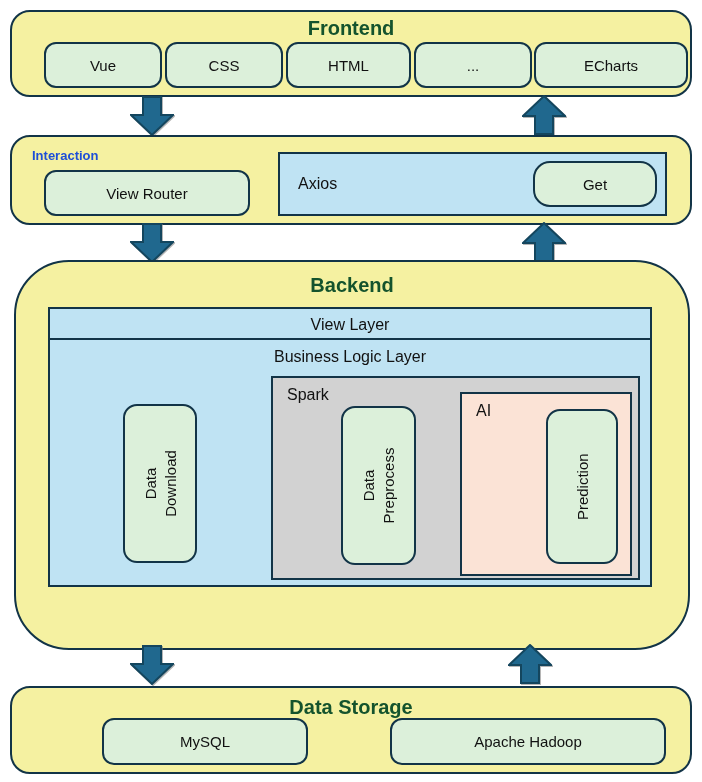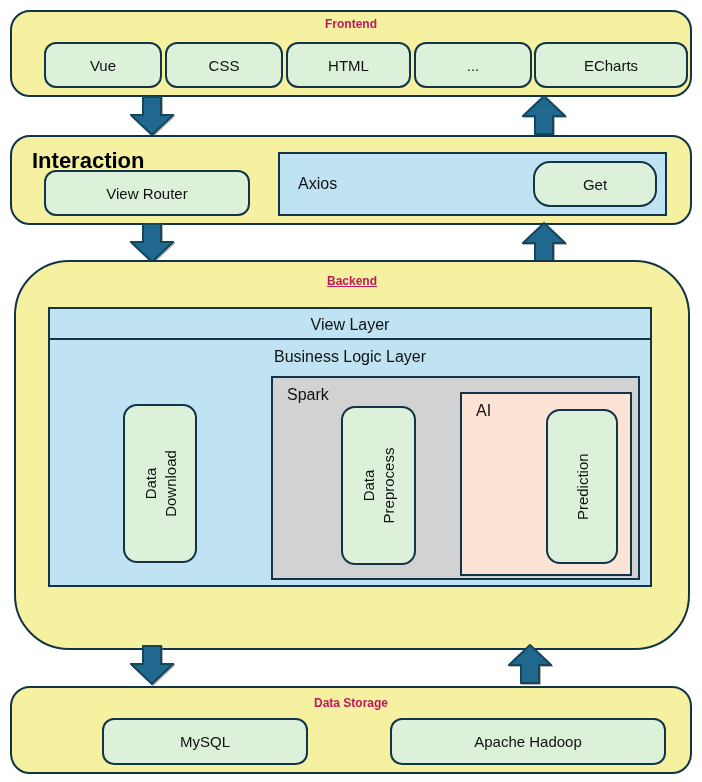--- a/index.html
+++ b/index.html
@@ -20,24 +20,24 @@
     overflow:hidden;
   }
   .section{
     position:absolute;box-sizing:border-box;
     background:var(--yellow);
     border:2px solid var(--line);
     border-radius:20px;
   }
   .section-title{
     position:absolute;left:0;right:0;text-align:center;
-    font-weight:bold;font-size:12px;color:#be185d;
+    font-weight:bold;font-size:20px;color:#14532d;
   }
   .corner-title{
-    position:absolute;font-weight:bold;font-size:22px;color:#000000;
+    position:absolute;font-weight:bold;font-size:13px;color:#1d4ed8;
   }
   .chip{
     position:absolute;box-sizing:border-box;
     background:var(--green);
     border:2px solid var(--line);
     border-radius:12px;
     display:flex;align-items:center;justify-content:center;
     font-size:15px;
   }
   .panel{
@@ -115,21 +115,21 @@
   </div>
 
   <svg class="arrow" style="left:130px;top:223px;" width="44" height="40" viewBox="0 0 44 40">
     <path d="M13,1 L31,1 L31,19 L43,19 L22,39 L1,19 L13,19 Z" fill="var(--arrow)" stroke="var(--arrow-line)" stroke-width="2" stroke-linejoin="miter"></path>
   </svg>
   <svg class="arrow" style="left:522px;top:222px;" width="44" height="40" viewBox="0 0 44 40">
     <path d="M22,1 L43,21 L31,21 L31,39 L13,39 L13,21 L1,21 Z" fill="var(--arrow)" stroke="var(--arrow-line)" stroke-width="2" stroke-linejoin="miter"></path>
   </svg>
 
   <div class="section" style="left:14px;top:260px;width:676px;height:390px;border-radius:55px;">
-    <div class="section-title" style="top:12px;text-decoration:underline;">Backend</div>
+    <div class="section-title" style="top:12px;">Backend</div>
 
     <div class="panel" style="left:32px;top:33px;width:604px;height:36px;margin-top:12px;">
       <div class="bar-label">View Layer</div>
     </div>
 
     <div class="panel" style="left:32px;top:76px;width:604px;height:249px;">
       <div style="position:absolute;left:0;right:0;top:8px;text-align:center;font-size:16px;">Business Logic Layer</div>
 
       <div class="vchip" style="left:73px;top:64px;width:74px;height:159px;">
         <span>Data

